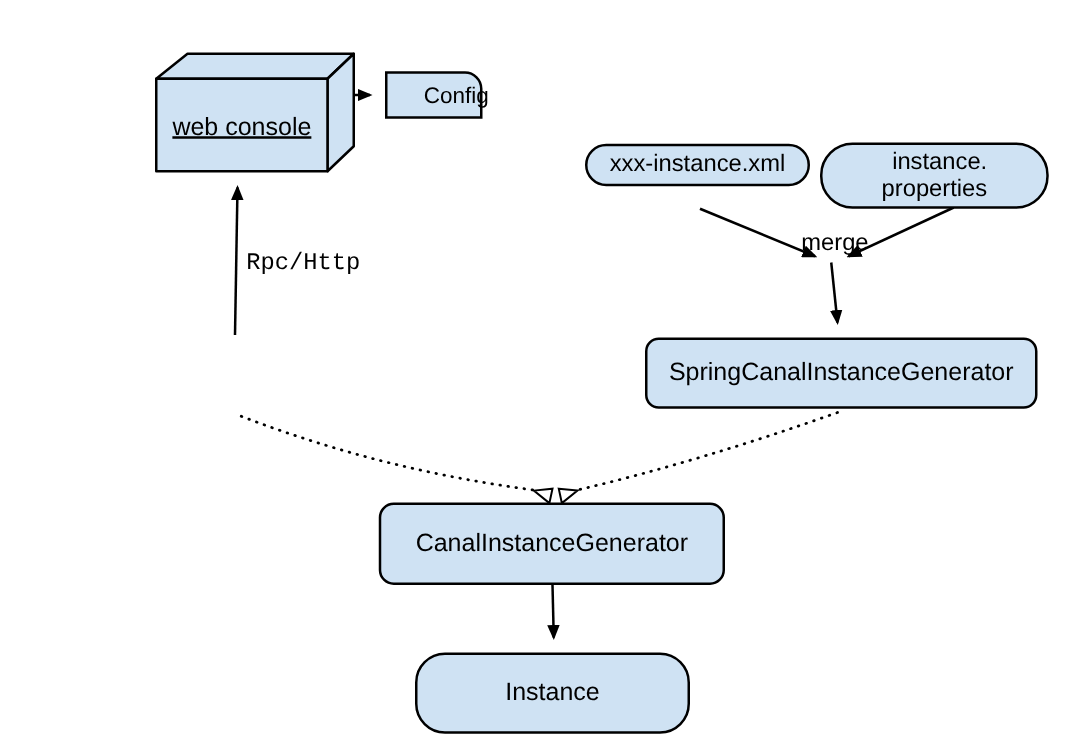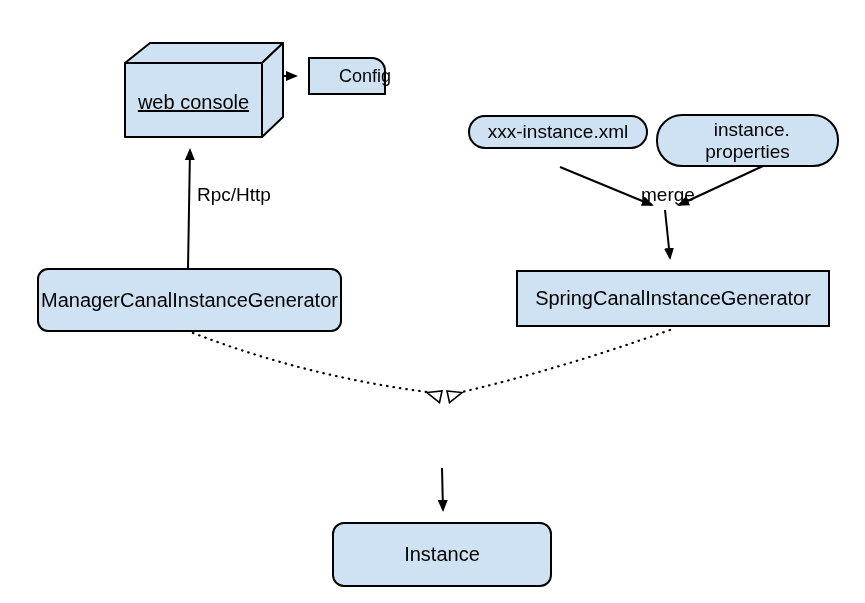--- a/index.html
+++ b/index.html
@@ -29,35 +29,35 @@
     display:flex;align-items:center;justify-content:center;
     text-align:center;
     font-size:20px;
     line-height:1.15;
   }
   .pill{border-radius:26px;font-size:19px;white-space:pre-line;}
   .node-config{left:308px;top:57px;width:78px;height:38px;border-radius:0 14px 0 0;font-size:18px;padding-left:36px;}
   .node-xxx-instance{left:468px;top:115px;width:180px;height:34px;}
   .node-instance-properties{left:656px;top:114px;width:183px;height:53px;text-align:right;}
   .node-manager{left:37px;top:268px;width:305px;height:64px;border-radius:11px;}
-  .node-spring{left:516px;top:270px;width:314px;height:57px;border-radius:0;}
+  .node-spring{left:516px;top:270px;width:314px;height:57px;border-radius:11px;}
   .node-canal{left:303px;top:402px;width:277px;height:66px;border-radius:12px;}
-  .node-instance-bottom{left:332px;top:522px;width:220px;height:65px;border-radius:12px;}
+  .node-instance-bottom{left:332px;top:522px;width:220px;height:65px;border-radius:24px;}
   .webconsole-label{
     position:absolute;left:125px;top:65px;width:137px;height:74px;
     display:flex;align-items:center;justify-content:center;
     font-size:20px;
     text-decoration:underline;
   }
   .edge-label{
     position:absolute;
     font-size:19px;
     white-space:nowrap;
   }
-  .label-rpc{left:197px;top:184px;}
+  .label-rpc{left:197px;top:199px;font-family:Liberation Mono, monospace;}
   .label-merge{left:641px;top:184px;text-align:right;}
 </style>
 </head>
 <body>
 
 <div class="canvas">
 
   <svg width="865" height="603" viewBox="0 0 865 603">
     <defs>
       <marker id="arrow" markerWidth="12" markerHeight="10" refX="10" refY="5" orient="auto" markerUnits="userSpaceOnUse">
@@ -87,23 +87,23 @@
 
   <div class="webconsole-label">web console</div>
 
   <div class="node node-config">Config</div>
 
   <div class="node pill node-xxx-instance">xxx-instance.xml</div>
 
   <div class="node pill node-instance-properties">instance.
 properties</div>
 
-  <div class="node node-manager">ManagerCanalInstanceGenerator</div>
 
   <div class="node node-spring">SpringCanalInstanceGenerator</div>
 
+  <div class="node node-canal">CanalInstanceGenerator</div>
 
   <div class="node node-instance-bottom">Instance</div>
 
   <div class="edge-label label-rpc">Rpc/Http</div>
   <div class="edge-label label-merge">merge</div>
 
 </div>
 
 </body></html>

